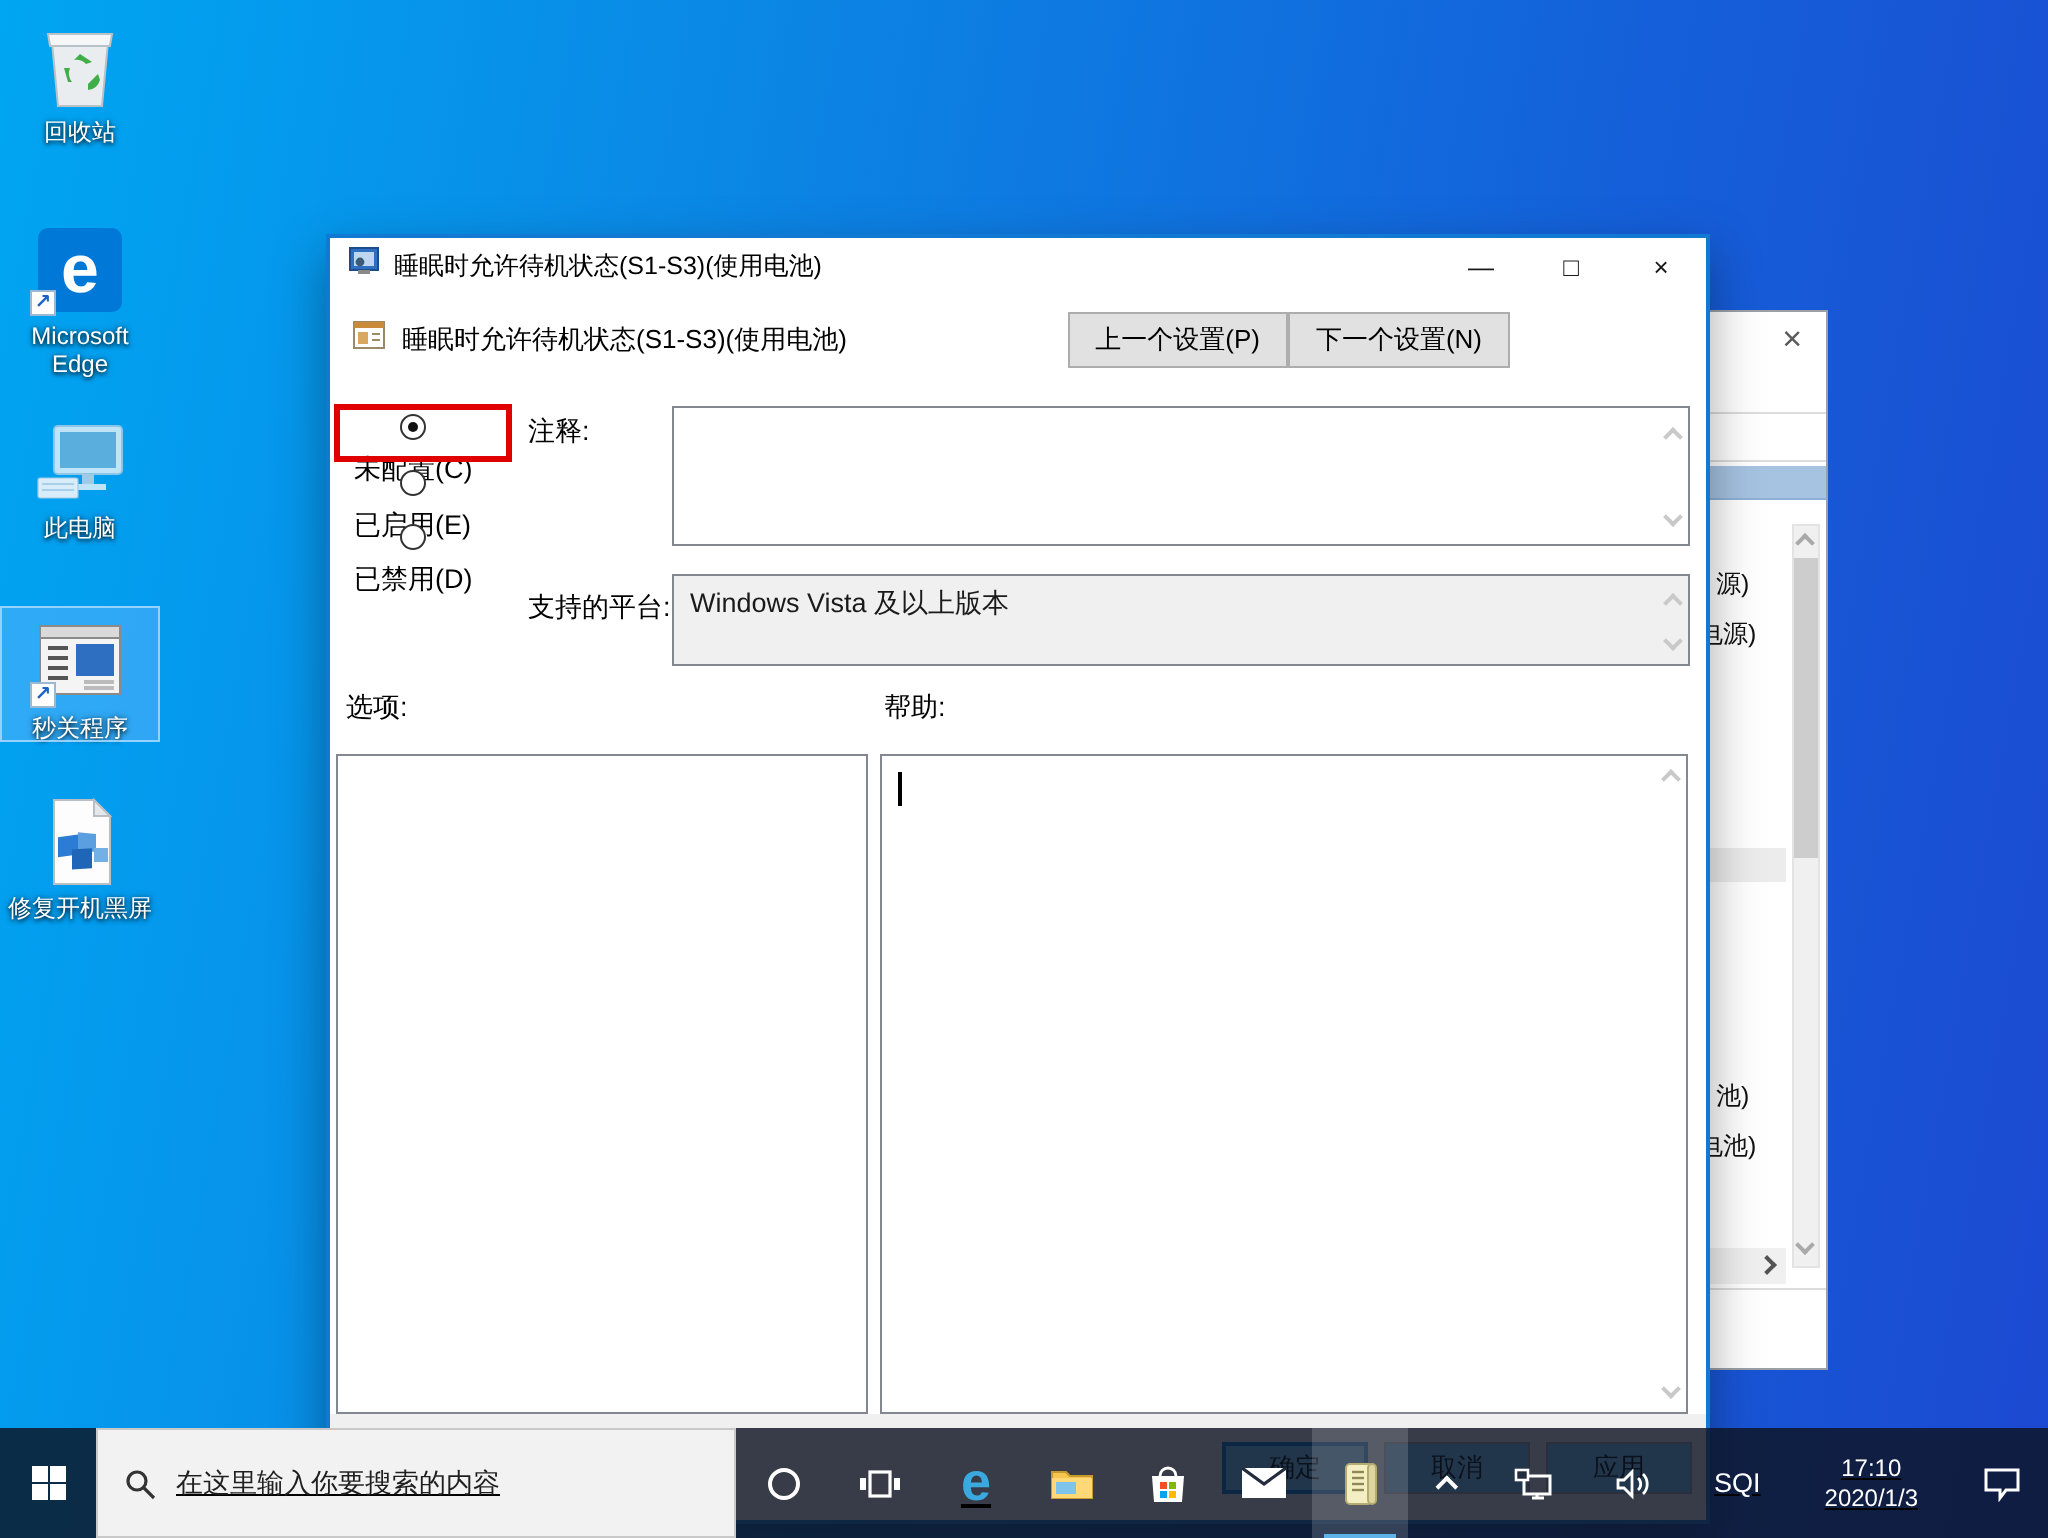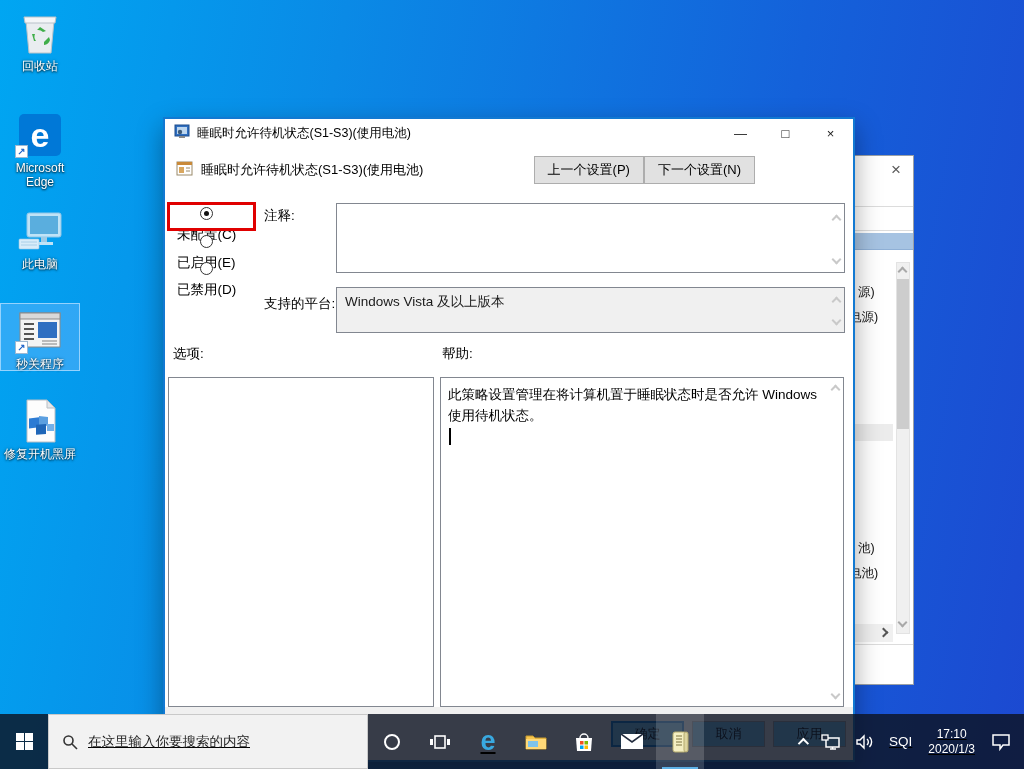--- a/index.html
+++ b/index.html
@@ -74,21 +74,21 @@
   .cnbtn { left:527px; }
   .apbtn { left:608px; }
 
   
   .taskbar { position:absolute; left:0; right:0; bottom:0; height:55px; background:rgba(13,20,34,.82); display:flex; align-items:stretch; z-index:10;text-decoration:underline; }
   .tb-cell { width:48px; display:flex; align-items:center; justify-content:center; flex:none; }
   .tb-cell.active { background:rgba(255,255,255,.16); position:relative; }
   .tb-cell.active::after { content:""; position:absolute; left:6px; right:6px; bottom:0; height:2.5px; background:#5fb2e8; }
   .searchbox { width:320px; flex:none; background:#f2f2f2; border:1px solid #c9c9c9; display:flex; align-items:center; gap:10px; padding-left:13px; }
   .searchbox .ph { font-size:13.5px; color:#1f1f1f; }
-  .tray { margin-left:auto; display:flex; align-items:center; gap:1px; padding-right:6px; }
+  .tray { margin-left:auto; display:flex; align-items:center; gap:17px; padding-right:6px; }
   .tray-item { display:flex; align-items:center; justify-content:center; padding:0 7px; height:100%; color:#fff; }
   .ime { font-size:13.5px; color:#fff; }
   .clock { text-align:center; font-size:12px; color:#fff; line-height:15px; padding:0 8px; }
   .tchev { display:inline-block; width:8px; height:8px; border:solid #fff; border-width:2px 2px 0 0; transform:rotate(-45deg) translateY(2px); }
 </style>
 </head>
 <body>
 
 <div class="dicon" style="left:1px; top:10px;">
   <div class="ic">
@@ -255,21 +255,20 @@
     <span class="boxchev-b"><span class="chev down" style="border-color:#c9c9c9;"></span></span>
   </div>
 
   <div class="flabel" style="left:8px; top:226px;">选项:</div>
   <div class="flabel" style="left:277px; top:226px;">帮助:</div>
 
   <div class="optbox"></div>
 
   <div class="helpbox">
     <div class="helptext">
-      <div>此策略设置管理在将计算机置于睡眠状态时是否允许 Windows 使用待机状态。</div>
       <div class="caret"></div>
       <div class="spacer21"></div>
     </div>
     <div class="helpscroll">
       <span class="chev up" style="position:absolute; right:4px; top:8px; border-color:#c9c9c9;"></span>
       <span class="chev down" style="position:absolute; right:4px; bottom:8px; border-color:#c9c9c9;"></span>
     </div>
   </div>
 
   <div class="btmstrip"></div>

